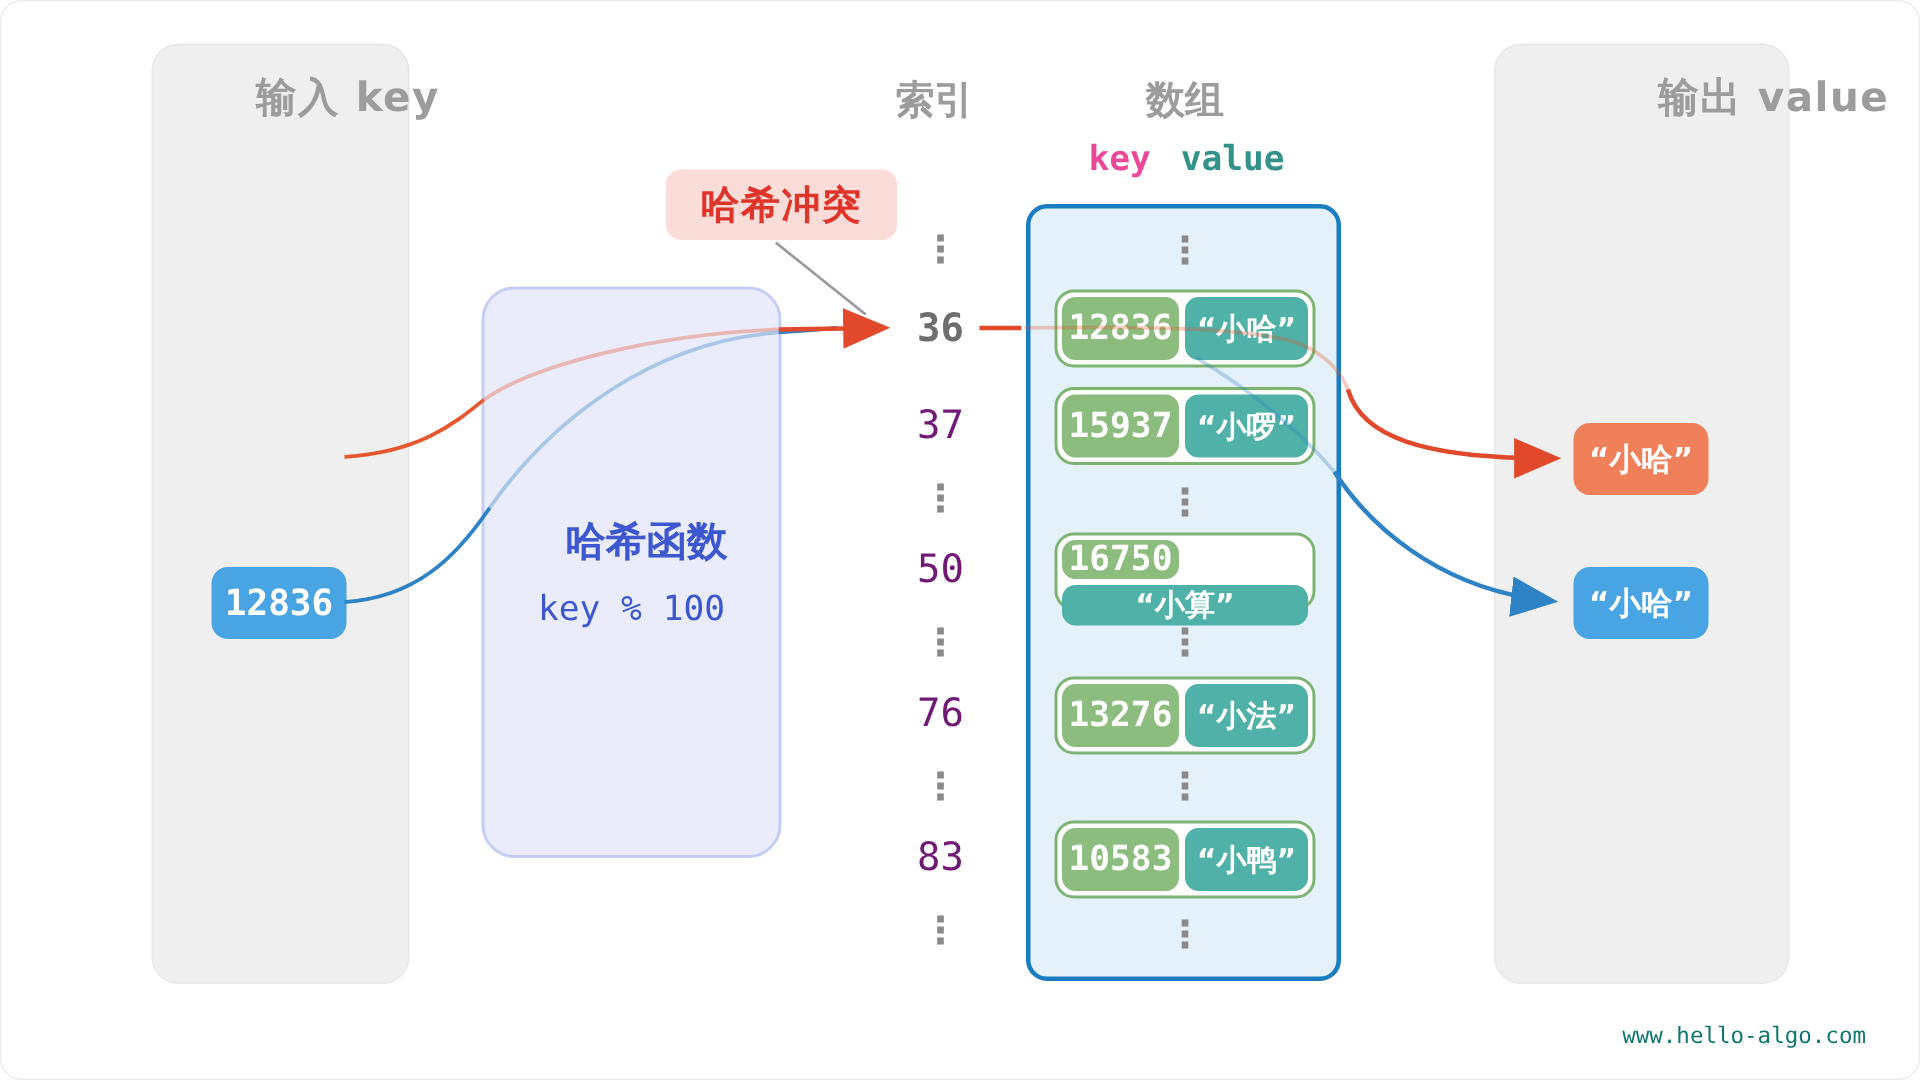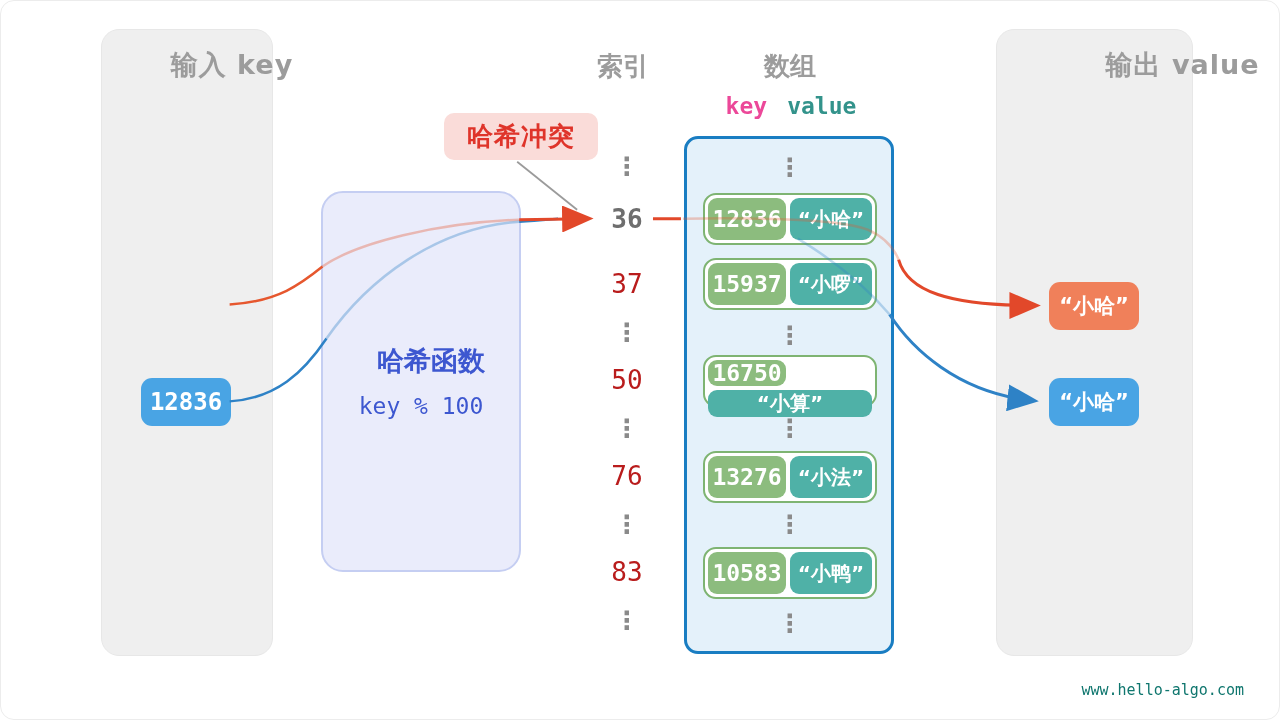--- a/index.html
+++ b/index.html
@@ -18,21 +18,21 @@
   .hash-box{background:#eaecfb;border:2px solid #c5cef2;border-radius:22px;}
   .hash-title{font-size:27px;font-weight:bold;color:#3d57d0;text-align:center;}
   .hash-formula{font-family:"DejaVu Sans Mono",monospace;font-size:23px;color:#3d57d0;text-align:center;}
   .collision{background:#fadcd9;border-radius:10px;display:flex;align-items:center;justify-content:center;
     font-size:26px;font-weight:bold;color:#df342a;letter-spacing:1px;}
   .col-title{font-size:26px;font-weight:bold;color:#9c9c9c;text-align:center;}
   .kv-header{font-family:"DejaVu Sans Mono",monospace;font-size:23px;font-weight:600;display:flex;gap:20px;justify-content:center;}
   .kv-header .k{color:#ec4899;}
   .kv-header .v{color:#33938b;}
   .idx{width:80px;text-align:center;transform:translateY(-50%);
-    font-family:"DejaVu Sans Mono",monospace;font-size:26px;color:#b91c1c;}
+    font-family:"DejaVu Sans Mono",monospace;font-size:26px;color:#701a75;}
   .idx.hot{color:#6e6e6e;font-weight:bold;}
   .dots{width:40px;text-align:center;transform:translateY(-50%);
     font-size:25px;font-weight:bold;color:#8a8a8a;line-height:1;}
   .array-box{background:#e4f1fa;border:3px solid #197dc2;border-radius:14px;}
   .pair{position:absolute;left:702px;width:174px;height:52px;box-sizing:border-box;
     background:#fff;border:2px solid #7eb472;border-radius:13px;
     display:flex;align-items:stretch;gap:4px;padding:3px;}
   .cell{border-radius:9px;display:flex;align-items:center;justify-content:center;color:#fff;}
   .cell.key{width:78px;background:#8cbc7e;font-family:"DejaVu Sans Mono",monospace;font-size:23px;font-weight:600;}
   .cell.val{flex:1;background:#4fb1a7;font-size:20px;font-weight:bold;}

